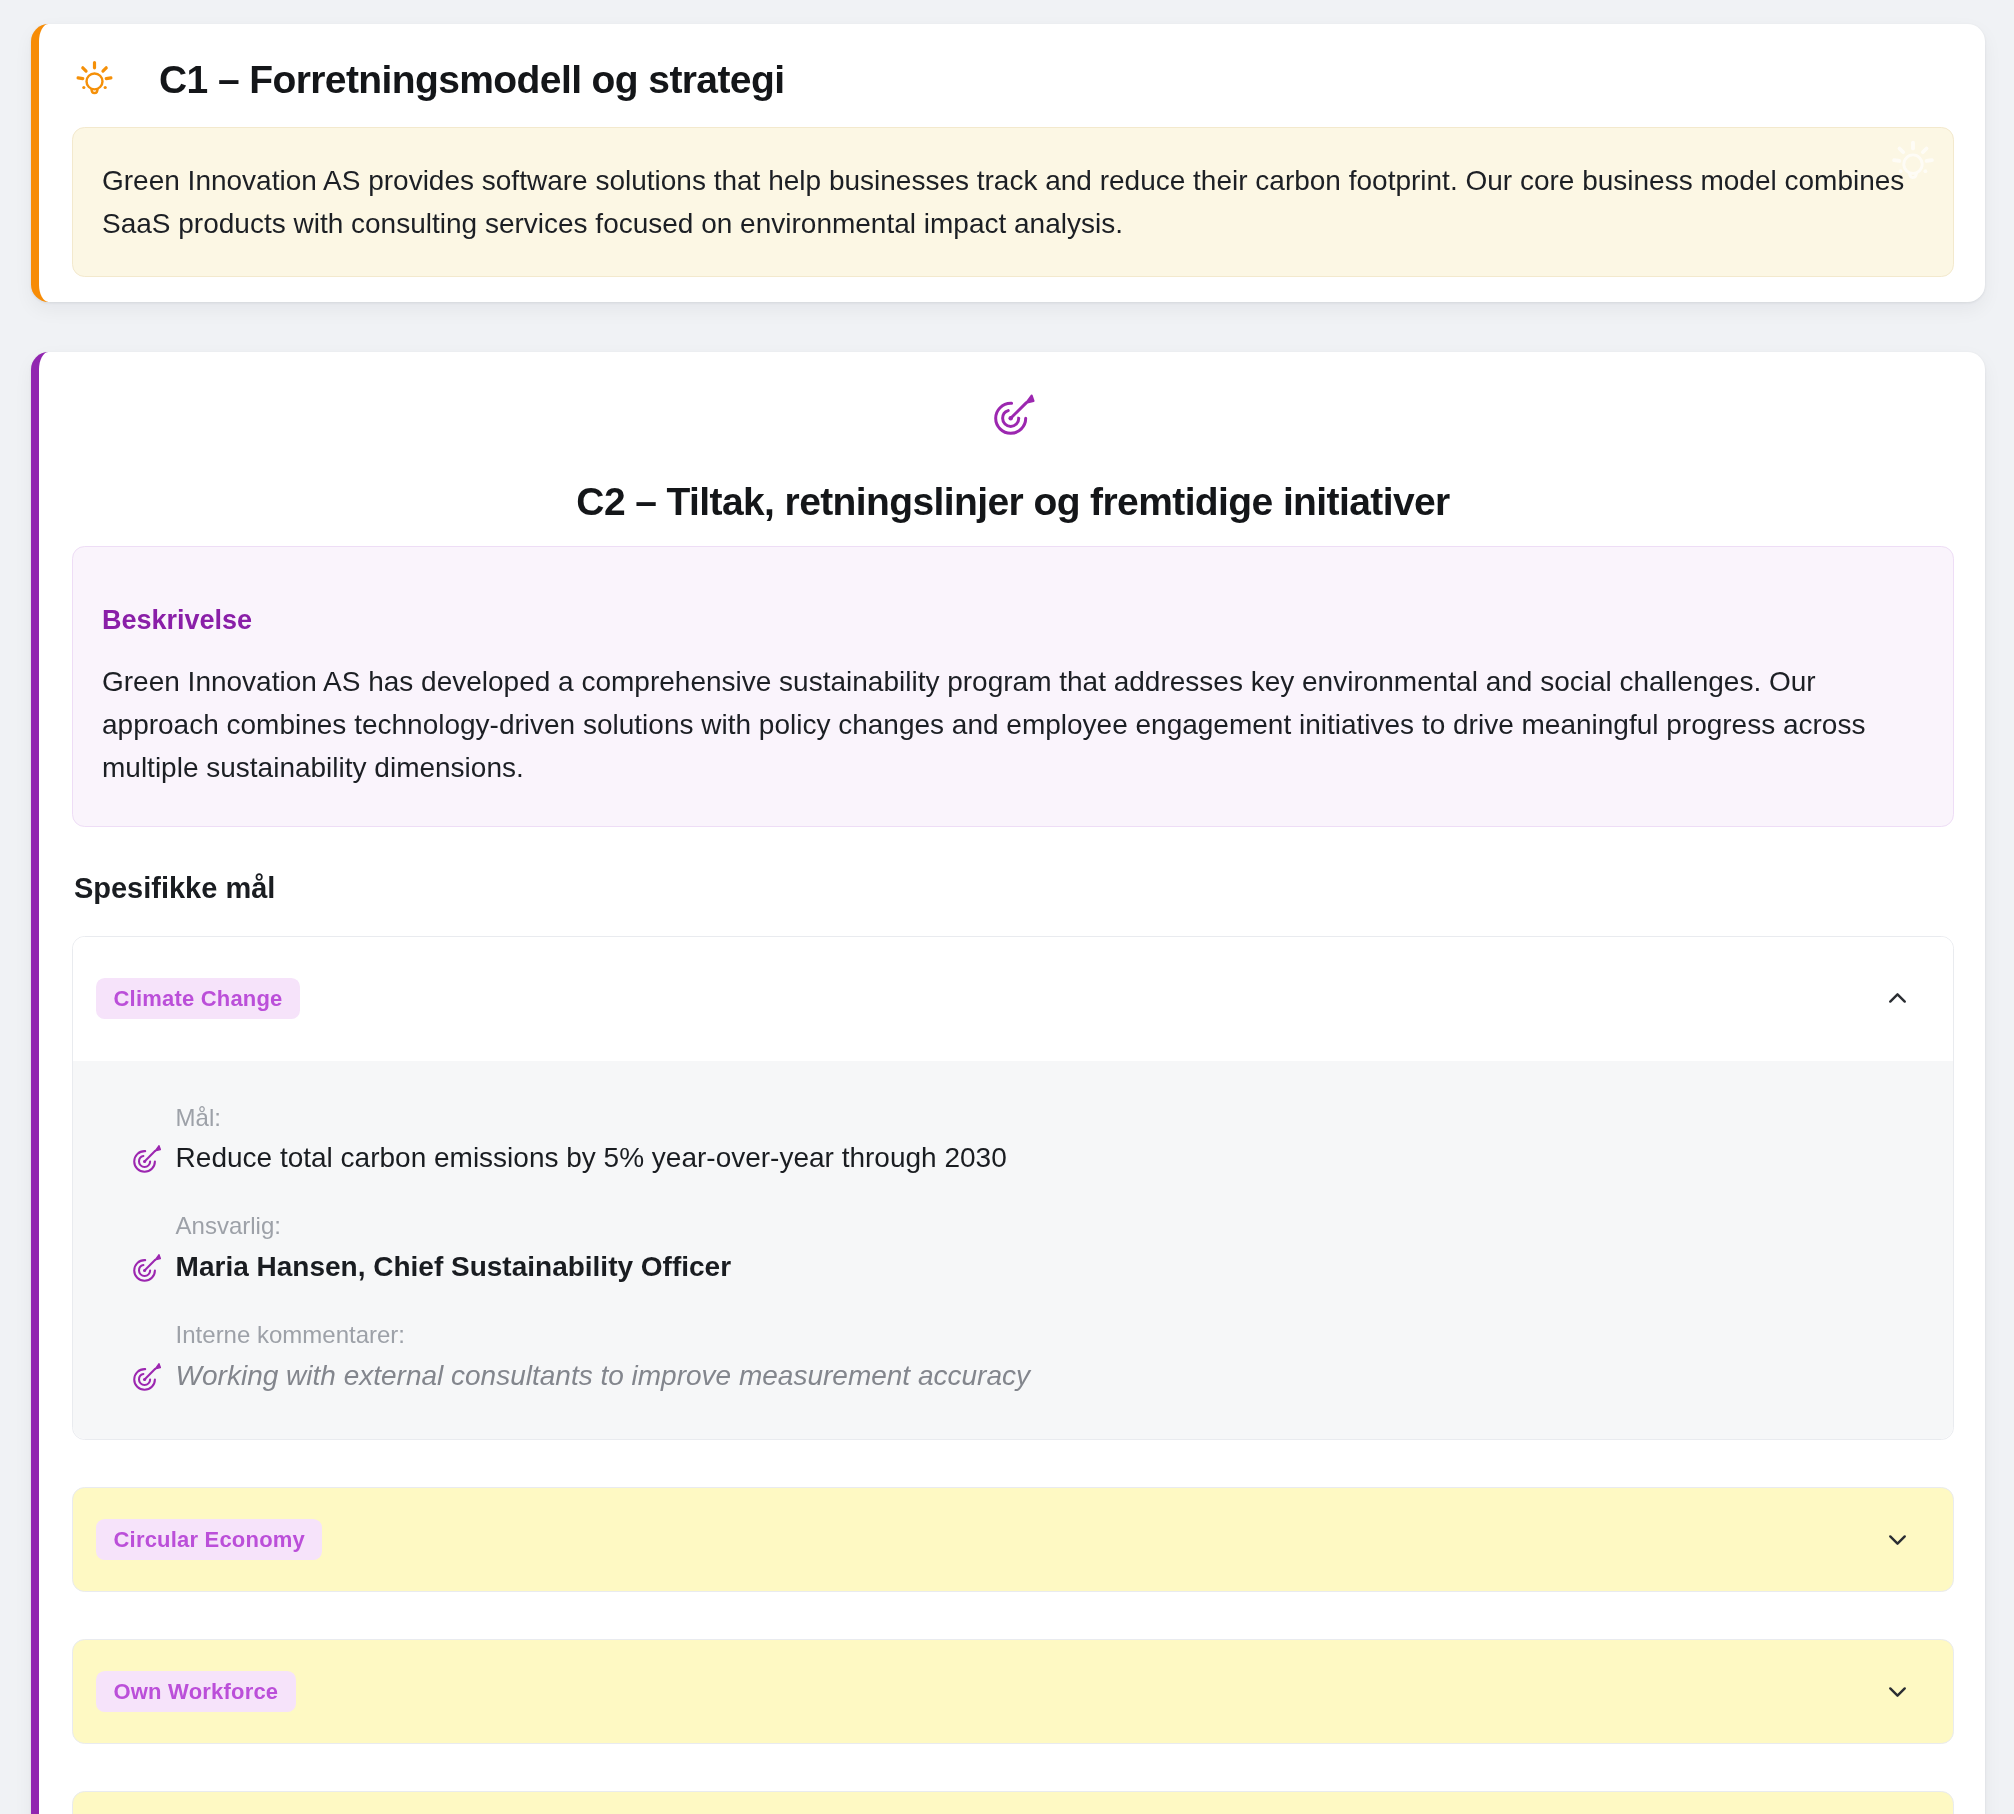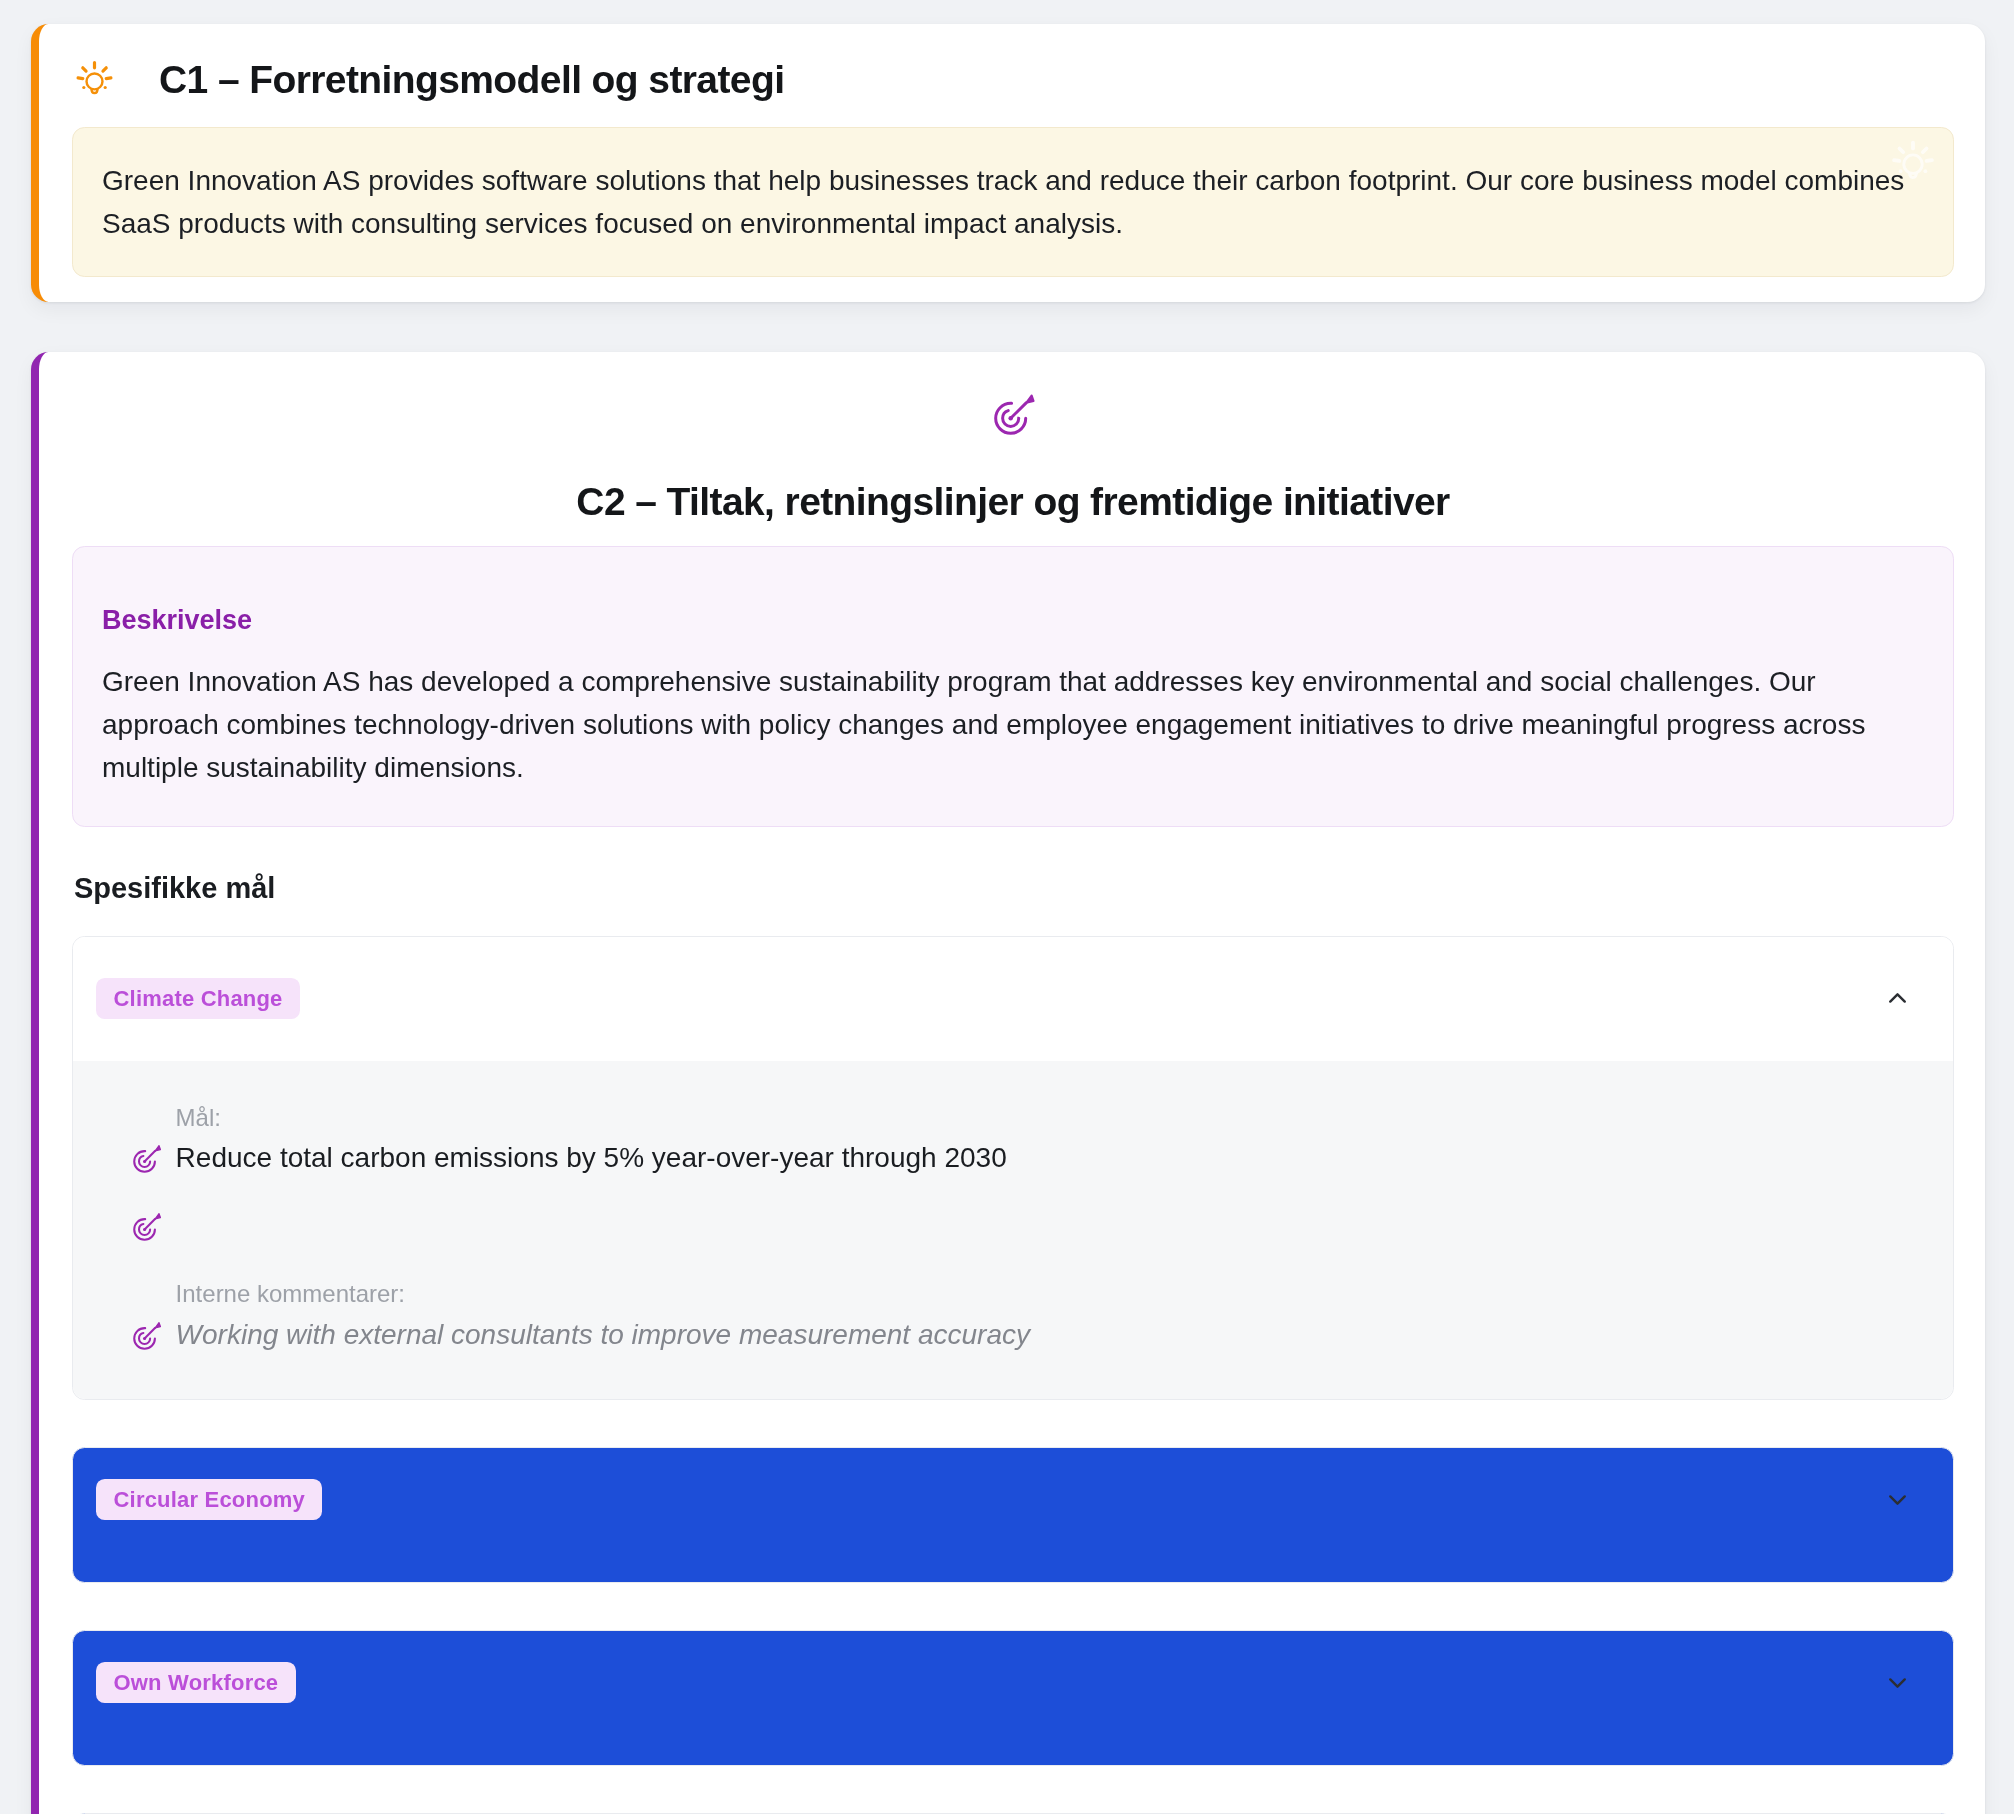--- a/index.html
+++ b/index.html
@@ -56,21 +56,21 @@
     border:1px solid #e9ebef;
     border-radius:12.6px;
     overflow:hidden;
   }
   .goal-card.expanded { background:#ffffff; }
   .goal-head {
     display:flex; align-items:center; justify-content:space-between;
     padding:0 41px 0 23px; height:124px; cursor:pointer; background:#ffffff;
   }
   .goal-card.collapsed {
-    background:#1d4ed8; margin-top:47px; height:136px;
+    background:#fef9c3; margin-top:47px; height:105px;
   }
   .goal-card.collapsed:first-of-type { margin-top:62px; }
   .goal-card.collapsed .goal-head { background:transparent; height:103px; }
 
   .badge {
     background:#f6e3fa; color:#bb4fd9;
     font-size:22px; font-weight:700; letter-spacing:0.2px;
     padding:0 17.5px; height:41px; line-height:41px;
     border-radius:8.7px; display:inline-block;
   }
@@ -164,20 +164,24 @@
           <div>
             <div class="g-label">Mål:</div>
             <div class="g-value">Reduce total carbon emissions by 5% year-over-year through 2030</div>
           </div>
         </div>
 
         <div class="goal-item">
           <svg class="mini-target" viewBox="0 0 48 48" stroke="#9c27b0" fill="#9c27b0">
               <use href="#darts"></use>
             </svg>
+          <div>
+            <div class="g-label">Ansvarlig:</div>
+            <div class="g-value bold">Maria Hansen, Chief Sustainability Officer</div>
+          </div>
         </div>
 
         <div class="goal-item">
           <svg class="mini-target" viewBox="0 0 48 48" stroke="#9c27b0" fill="#9c27b0">
               <use href="#darts"></use>
             </svg>
           <div>
             <div class="g-label">Interne kommentarer:</div>
             <div class="g-value italic">Working with external consultants to improve measurement accuracy</div>
           </div>

